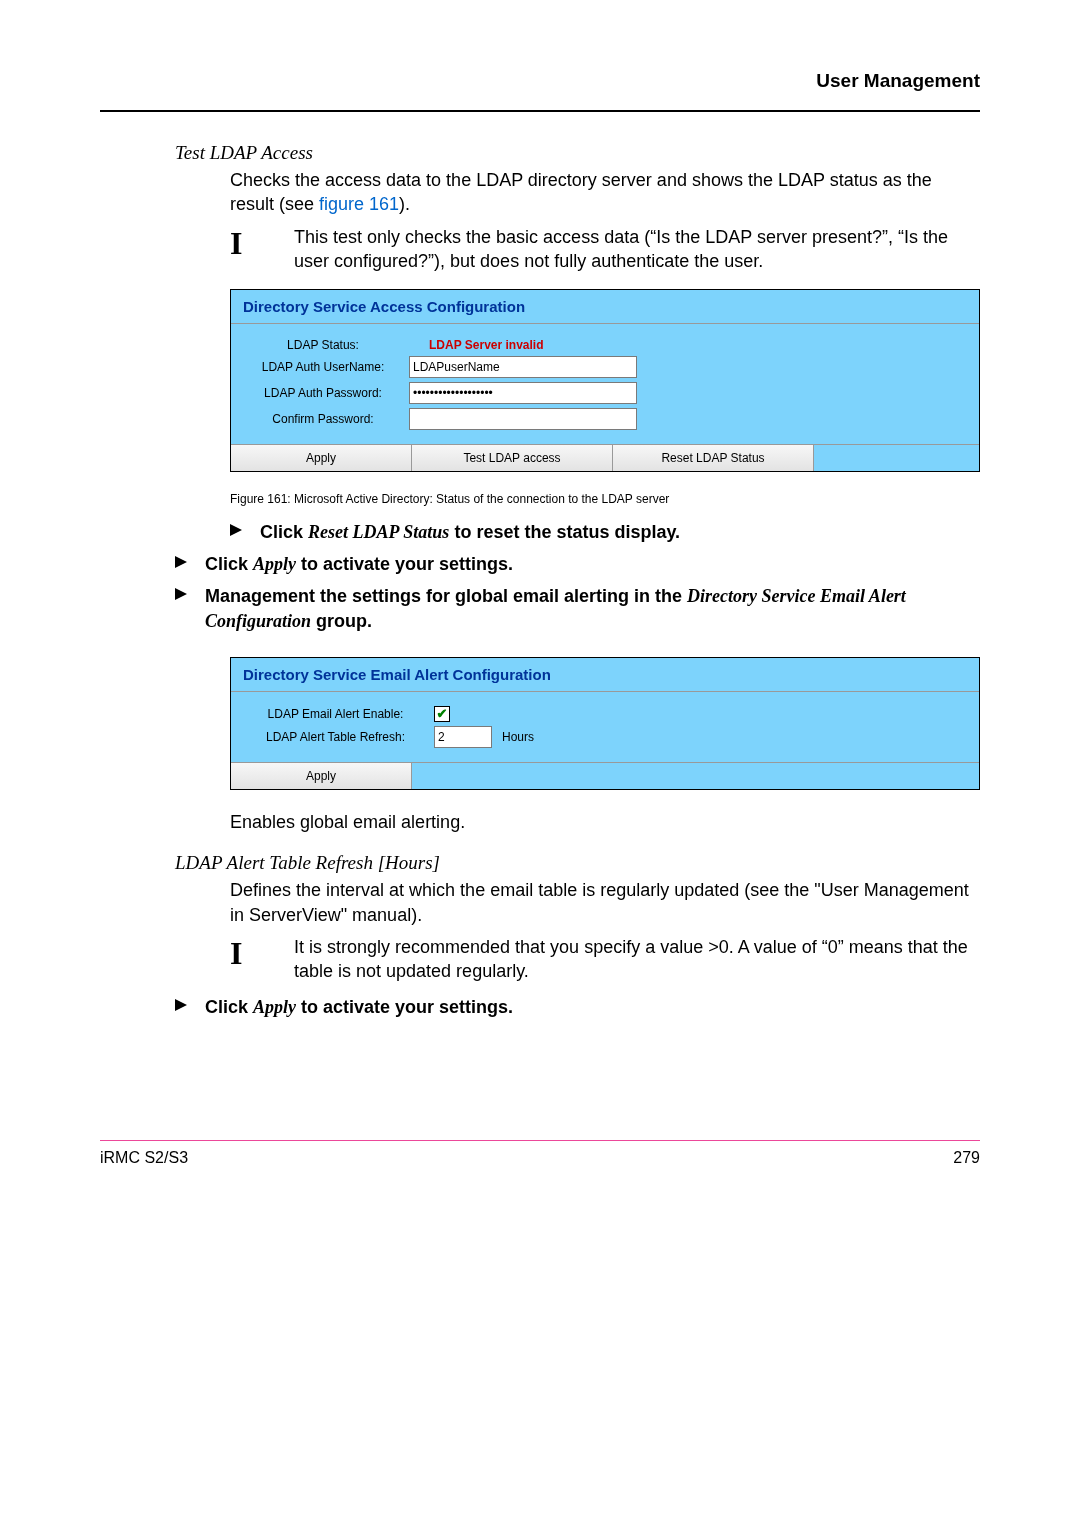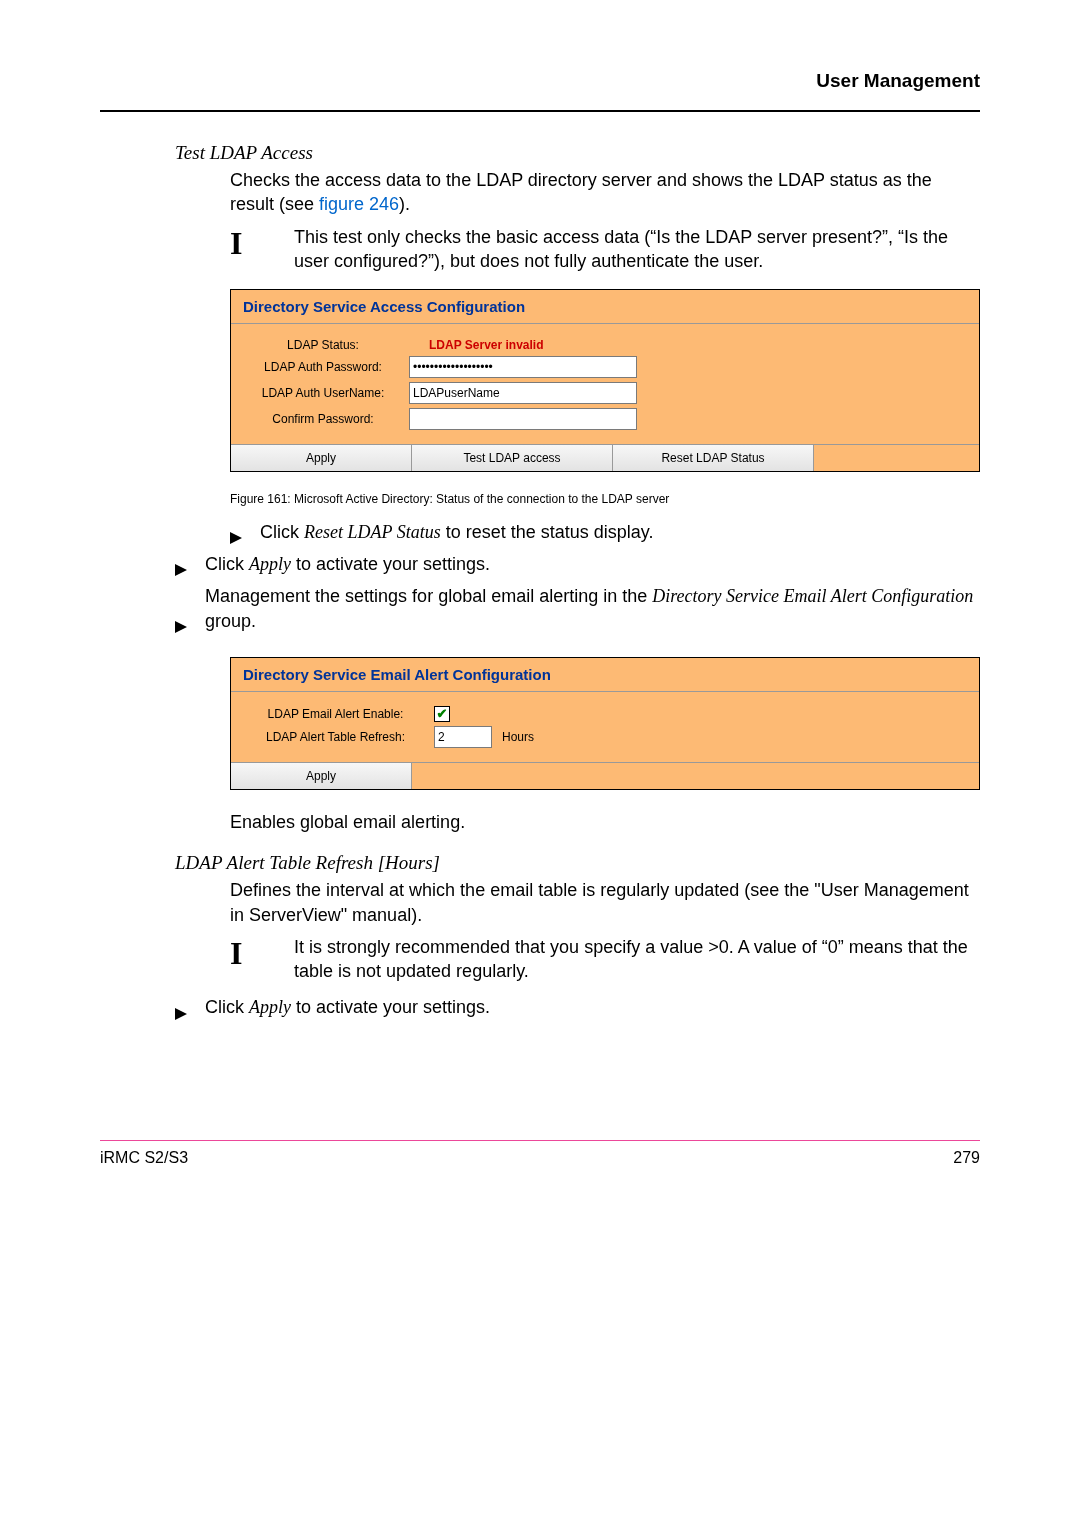--- a/index.html
+++ b/index.html
@@ -65,42 +65,43 @@
   }
   .serif-italic {
     font-style: italic;
     font-family: Georgia, 'Times New Roman', serif;
   }
   .link-blue {
     color: #0066cc;
   }
   .bullet-row {
     display: flex;
-    align-items: flex-end;
+    align-items: flex-start;
     margin: 8px 0;
+    font-weight: bold;
   }
   .bullet-row.indent1 { padding-left: 75px; }
   .bullet-row.indent2 { padding-left: 130px; }
   .tri {
     margin-right: 18px;
     margin-top: 4px;
     flex: 0 0 auto;
   }
   .bullet-text {
     flex: 1;
     line-height: 1.35;
   }
 
   
   .panel {
     border: 1px solid #000;
     margin-left: 130px;
     margin-top: 16px;
     margin-bottom: 20px;
-    background: #fdba74;
+    background: #7dd3fc;
   }
   .panel-title {
     font-weight: bold;
     color: #003399;
     font-size: 15px;
     padding: 8px 12px 8px 12px;
     border-bottom: 1px solid #999;
   }
   .panel-body {
     padding: 10px 12px 10px 12px;
@@ -184,44 +185,44 @@
 </head>
 <body>
 
 <div class="page">
   <div class="page-header">
     <span>User Management</span>
   </div>
 
   <div class="italic-heading">Test LDAP Access</div>
   <div class="body-text">
-    <span>Checks the access data to the LDAP directory server and shows the LDAP status as the result (see </span><span class="link-blue">figure 246</span><span>).</span>
+    <span>Checks the access data to the LDAP directory server and shows the LDAP status as the result (see </span><span class="link-blue">figure 161</span><span>).</span>
   </div>
   <div class="note-row">
     <div class="note-icon">I</div>
     <div class="note-text">This test only checks the basic access data (“Is the LDAP server present?”, “Is the user configured?”), but does not fully authenticate the user.</div>
   </div>
 
   <div class="panel">
     <div class="panel-title">Directory Service Access Configuration</div>
     <div class="panel-body">
       <div class="form-row">
         <div class="form-label">LDAP Status:</div>
         <div class="form-value status-red">LDAP Server invalid</div>
       </div>
       <div class="form-row">
+        <div class="form-label">LDAP Auth UserName:</div>
+        <div class="fake-input">
+            <span>LDAPuserName</span>
+          </div>
+      </div>
+      <div class="form-row">
         <div class="form-label">LDAP Auth Password:</div>
         <div class="fake-input">
             <span>•••••••••••••••••••</span>
-          </div>
-      </div>
-      <div class="form-row">
-        <div class="form-label">LDAP Auth UserName:</div>
-        <div class="fake-input">
-            <span>LDAPuserName</span>
           </div>
       </div>
       <div class="form-row">
         <div class="form-label">Confirm Password:</div>
         <div class="fake-input">
             <span></span>
           </div>
       </div>
     </div>
     <div class="panel-buttons">

